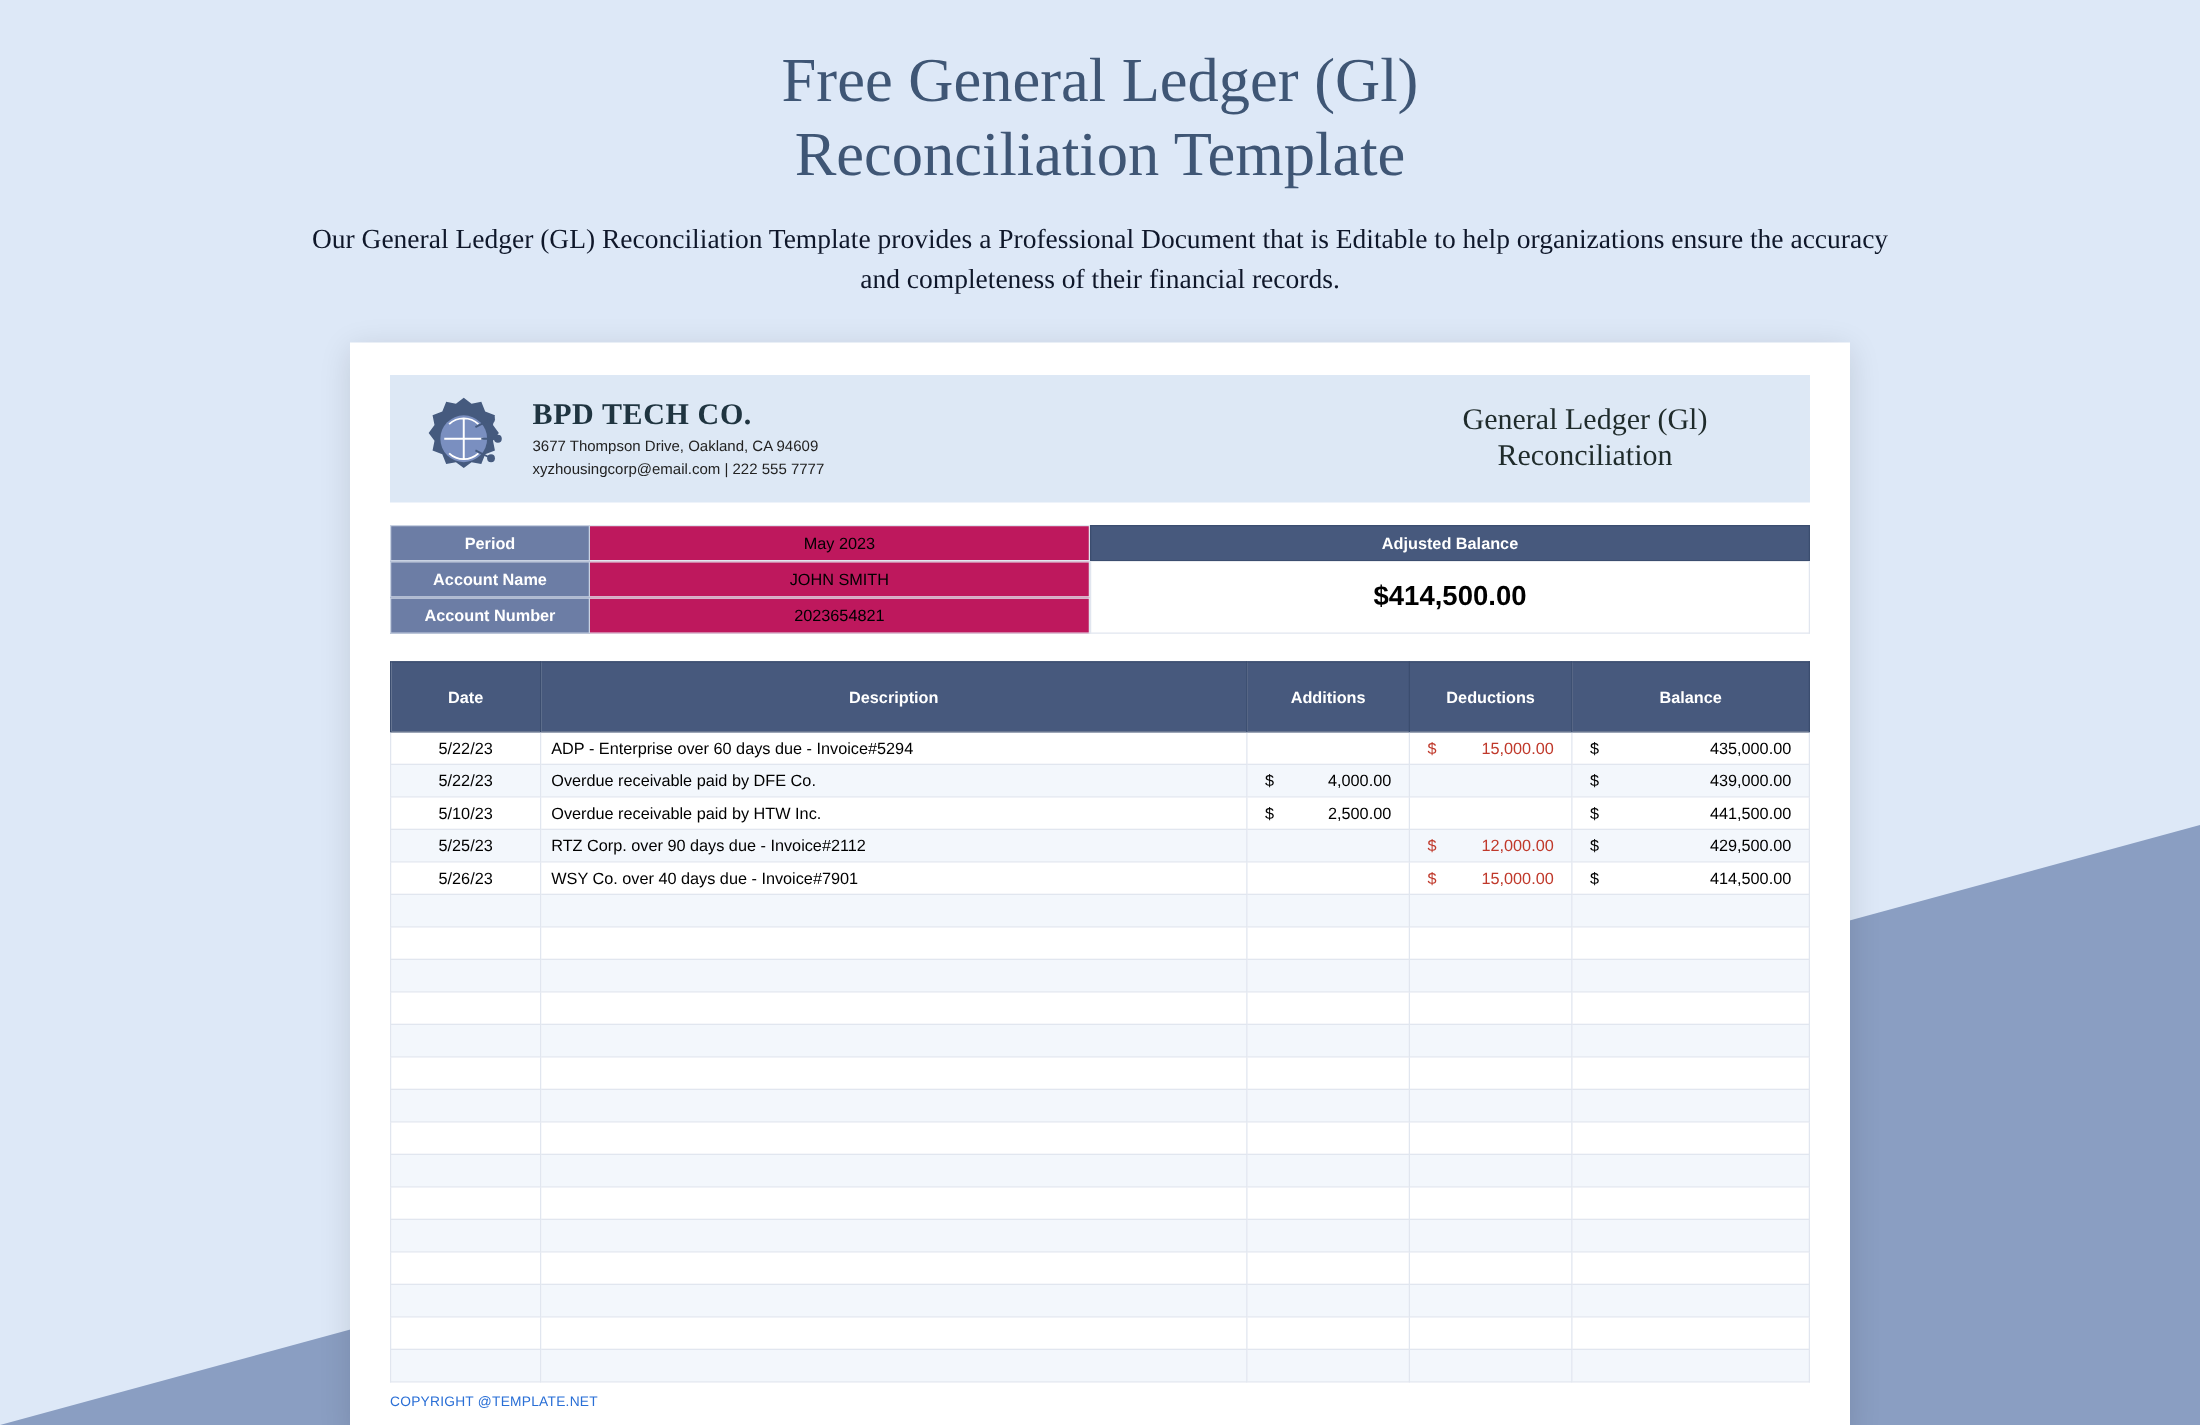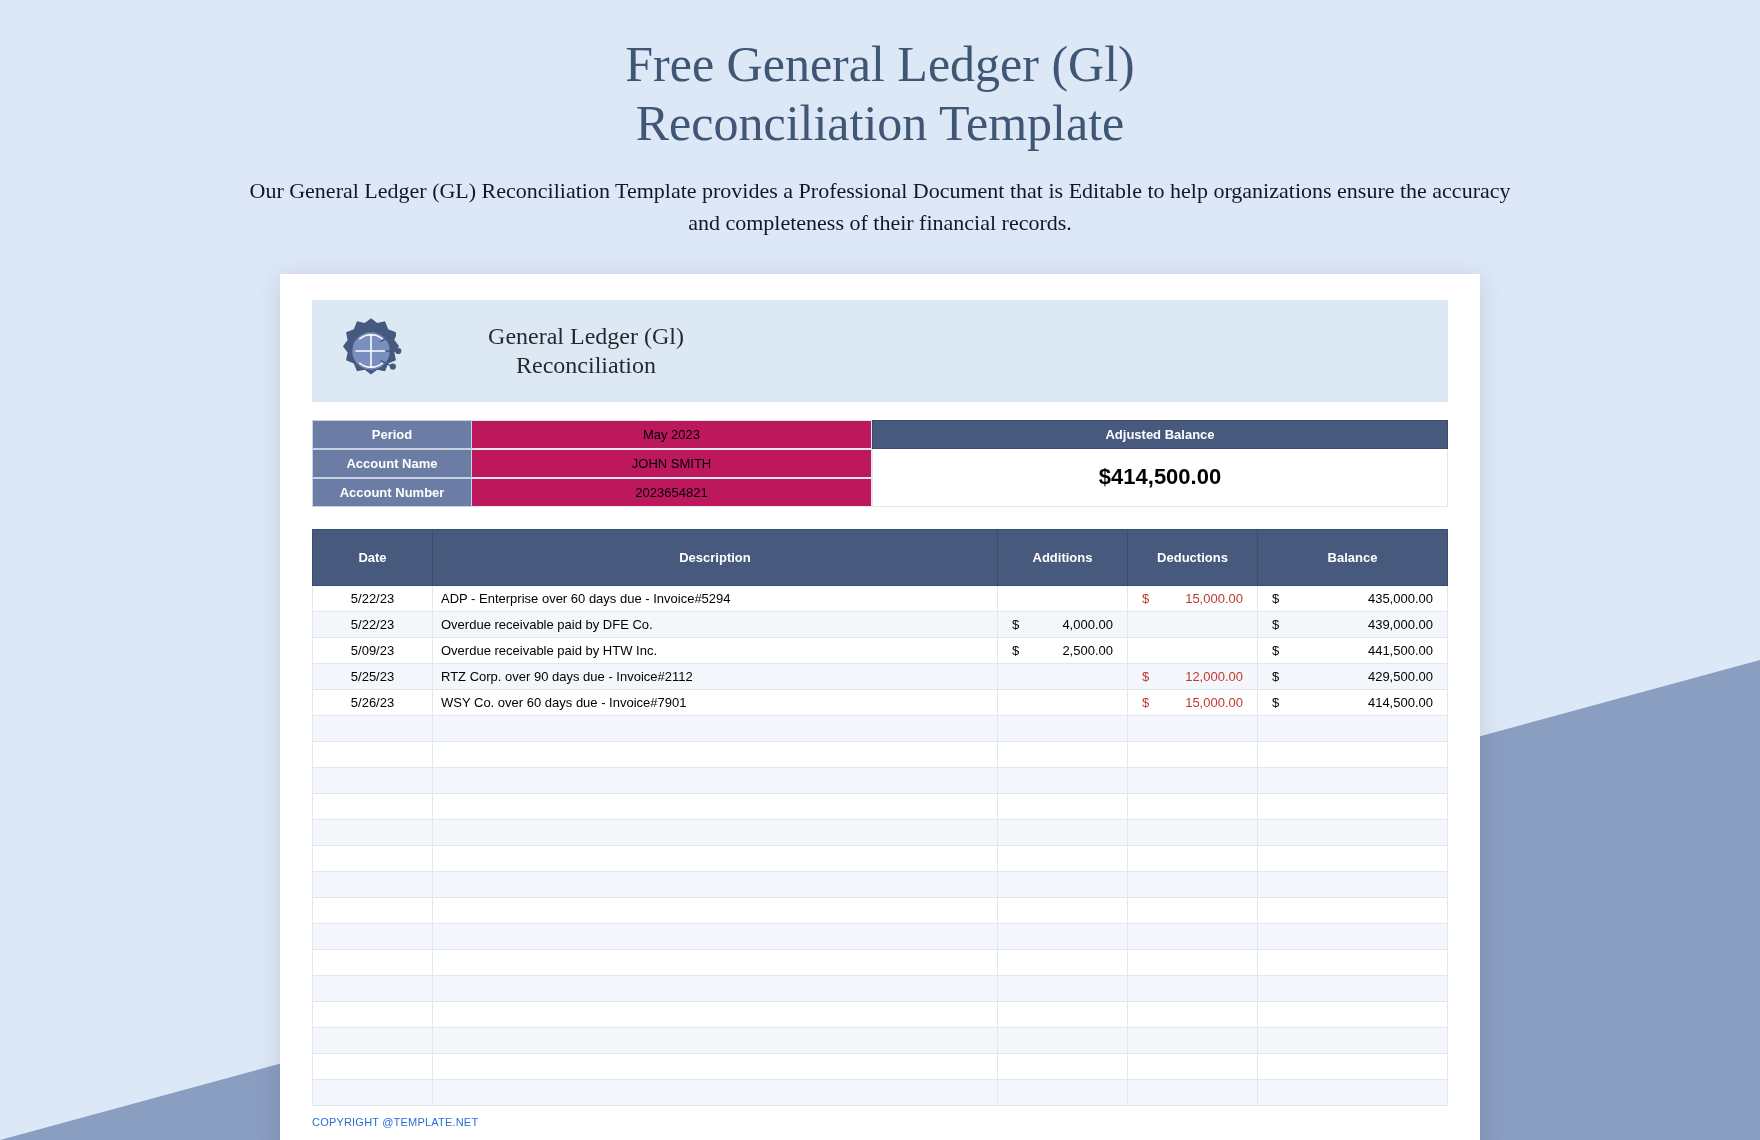--- a/index.html
+++ b/index.html
@@ -183,20 +183,25 @@
         <path fill="#455a7e" d="M50 8 l8 6 10-2 4 10 10 4-2 10 6 8-6 8 2 10-10 4-4 10-10-2-8 6-8-6-10 2-4-10-10-4 2-10-6-8 6-8-2-10 10-4 4-10 10 2z"></path>
         <circle cx="50" cy="50" r="24" fill="#7a8fc0"></circle>
         <path stroke="#fff" stroke-width="2" fill="none" d="M30 50 h40 M50 30 v40 M35 35 a22 22 0 0 1 30 0 M35 65 a22 22 0 0 0 30 0"></path>
         <circle cx="78" cy="30" r="4" fill="#455a7e"></circle>
         <circle cx="85" cy="50" r="4" fill="#455a7e"></circle>
         <circle cx="78" cy="70" r="4" fill="#455a7e"></circle>
         <line x1="62" y1="38" x2="78" y2="30" stroke="#455a7e" stroke-width="2"></line>
         <line x1="68" y1="50" x2="85" y2="50" stroke="#455a7e" stroke-width="2"></line>
         <line x1="62" y1="62" x2="78" y2="70" stroke="#455a7e" stroke-width="2"></line>
       </svg>
+    </div>
+    <div class="company-block">
+      <div class="company-name">BPD TECH CO.</div>
+      <div class="company-line">3677 Thompson Drive, Oakland, CA 94609</div>
+      <div class="company-line">xyzhousingcorp@email.com | 222 555 7777</div>
     </div>
     <div class="ledger-title">
       <span>General Ledger (Gl)</span><br>
       <span>Reconciliation</span>
     </div>
   </div>
 
   <div class="summary">
     <div class="summary-left">
       <div class="summary-row">
@@ -259,21 +264,21 @@
           </td>
           <td class="col-ded"></td>
           <td class="col-bal">
             <div class="money">
               <span class="sym">$</span>
               <span class="num">439,000.00</span>
             </div>
           </td>
         </tr>
         <tr>
-          <td class="col-date">5/09/23</td>
+          <td class="col-date">5/10/23</td>
           <td class="col-desc">Overdue receivable paid by HTW Inc.</td>
           <td class="col-add">
             <div class="money">
               <span class="sym">$</span>
               <span class="num">2,500.00</span>
             </div>
           </td>
           <td class="col-ded"></td>
           <td class="col-bal">
             <div class="money">
@@ -294,21 +299,21 @@
           </td>
           <td class="col-bal">
             <div class="money">
               <span class="sym">$</span>
               <span class="num">429,500.00</span>
             </div>
           </td>
         </tr>
         <tr>
           <td class="col-date">5/26/23</td>
-          <td class="col-desc">WSY Co. over 60 days due - Invoice#7901</td>
+          <td class="col-desc">WSY Co. over 40 days due - Invoice#7901</td>
           <td class="col-add"></td>
           <td class="col-ded">
             <div class="money red">
               <span class="sym">$</span>
               <span class="num">15,000.00</span>
             </div>
           </td>
           <td class="col-bal">
             <div class="money">
               <span class="sym">$</span>

